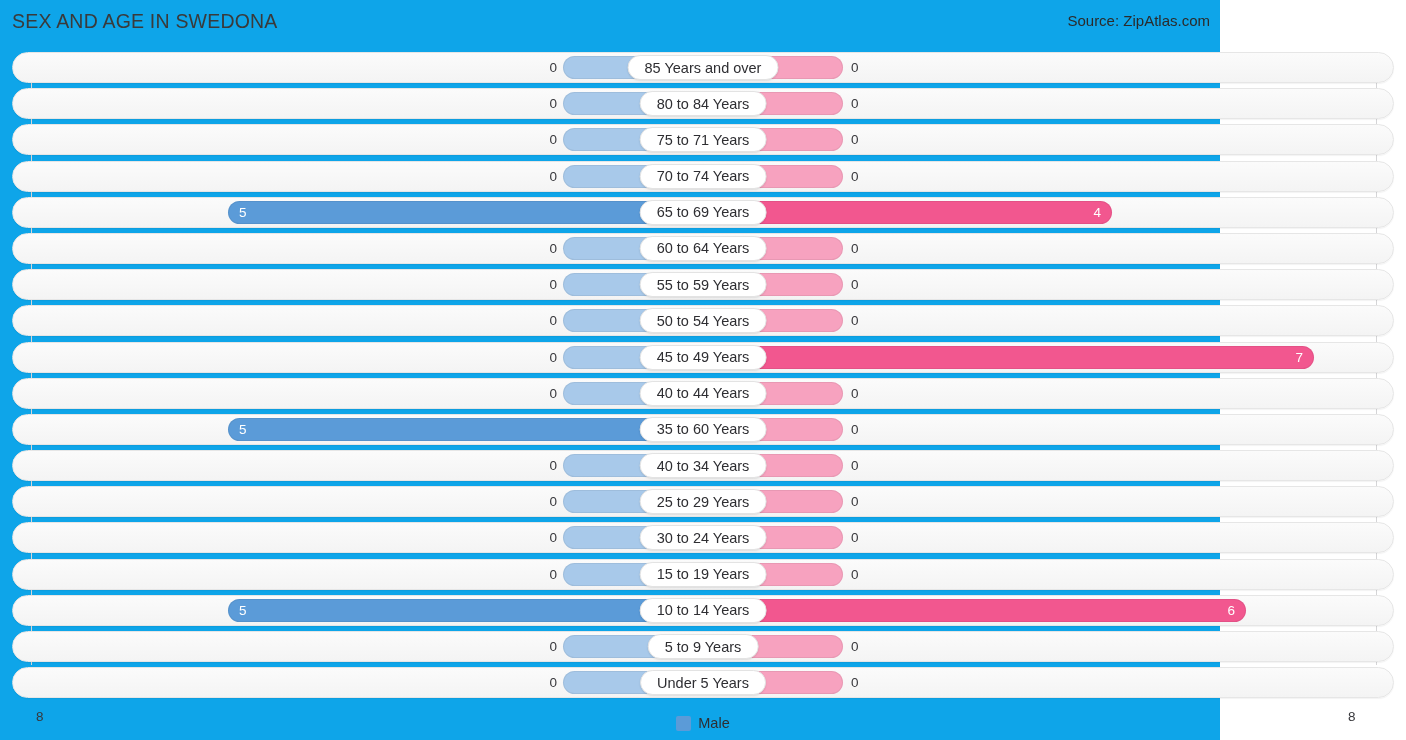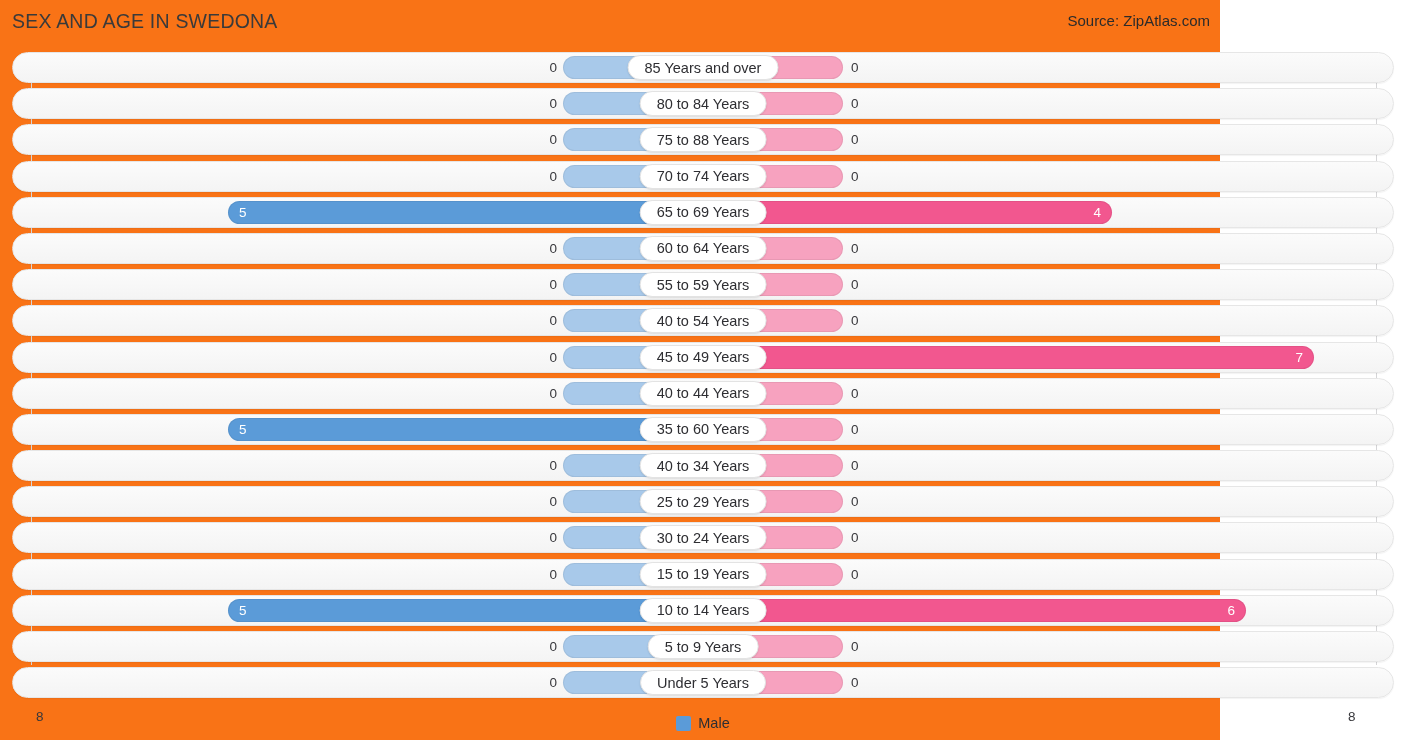--- a/index.html
+++ b/index.html
@@ -3,21 +3,21 @@
 <meta charset="utf-8">
 <style>
   * { box-sizing: border-box; }
   html, body {
     margin: 0; padding: 0;
     width: 1406px; height: 740px;
     background: #ffffff;
     font-family: "Liberation Sans", sans-serif;
     overflow: hidden;
   }
-  #app { position: relative; width: 1220px; height: 740px; background:#f97316;text-align:center; }
+  #app { position: relative; width: 1220px; height: 740px; background:#0ea5e9;text-align:center; }
 
   
   .header { position: relative; height: 46px; }
   .title {
     position: absolute; left: 12px; top: 10px;
     font-size: 19.5px; color: #3a3a3a; letter-spacing: .2px;
     white-space: nowrap;
   }
   .source {
     position: absolute; right: 10px; top: 12px;
@@ -151,21 +151,21 @@
           <div class="pill">80 to 84 Years</div>
         </div>
         <div class="row">
           <div class="row-track"></div>
           <div class="bars">
             <div class="bar bar-male zero" style="left: 563px; width: 140px;"></div>
             <div class="bar bar-female zero" style="left: 703px; width: 140px;"></div>
             <div class="out-val out-left" style="right: 849px;">0</div>
             <div class="out-val out-right" style="left: 851px;">0</div>
           </div>
-          <div class="pill">75 to 88 Years</div>
+          <div class="pill">75 to 71 Years</div>
         </div>
         <div class="row">
           <div class="row-track"></div>
           <div class="bars">
             <div class="bar bar-male zero" style="left: 563px; width: 140px;"></div>
             <div class="bar bar-female zero" style="left: 703px; width: 140px;"></div>
             <div class="out-val out-left" style="right: 849px;">0</div>
             <div class="out-val out-right" style="left: 851px;">0</div>
           </div>
           <div class="pill">70 to 74 Years</div>
@@ -204,21 +204,21 @@
           <div class="pill">55 to 59 Years</div>
         </div>
         <div class="row">
           <div class="row-track"></div>
           <div class="bars">
             <div class="bar bar-male zero" style="left: 563px; width: 140px;"></div>
             <div class="bar bar-female zero" style="left: 703px; width: 140px;"></div>
             <div class="out-val out-left" style="right: 849px;">0</div>
             <div class="out-val out-right" style="left: 851px;">0</div>
           </div>
-          <div class="pill">40 to 54 Years</div>
+          <div class="pill">50 to 54 Years</div>
         </div>
         <div class="row">
           <div class="row-track"></div>
           <div class="bars">
             <div class="bar bar-male zero" style="left: 563px; width: 140px;"></div>
             <div class="bar bar-female" style="left: 703px; width: 611px;">
               <span class="bar-val">7</span>
             </div>
             <div class="out-val out-left" style="right: 849px;">0</div>
             <div class="out-val out-right" style="left: 1322px;"></div>

